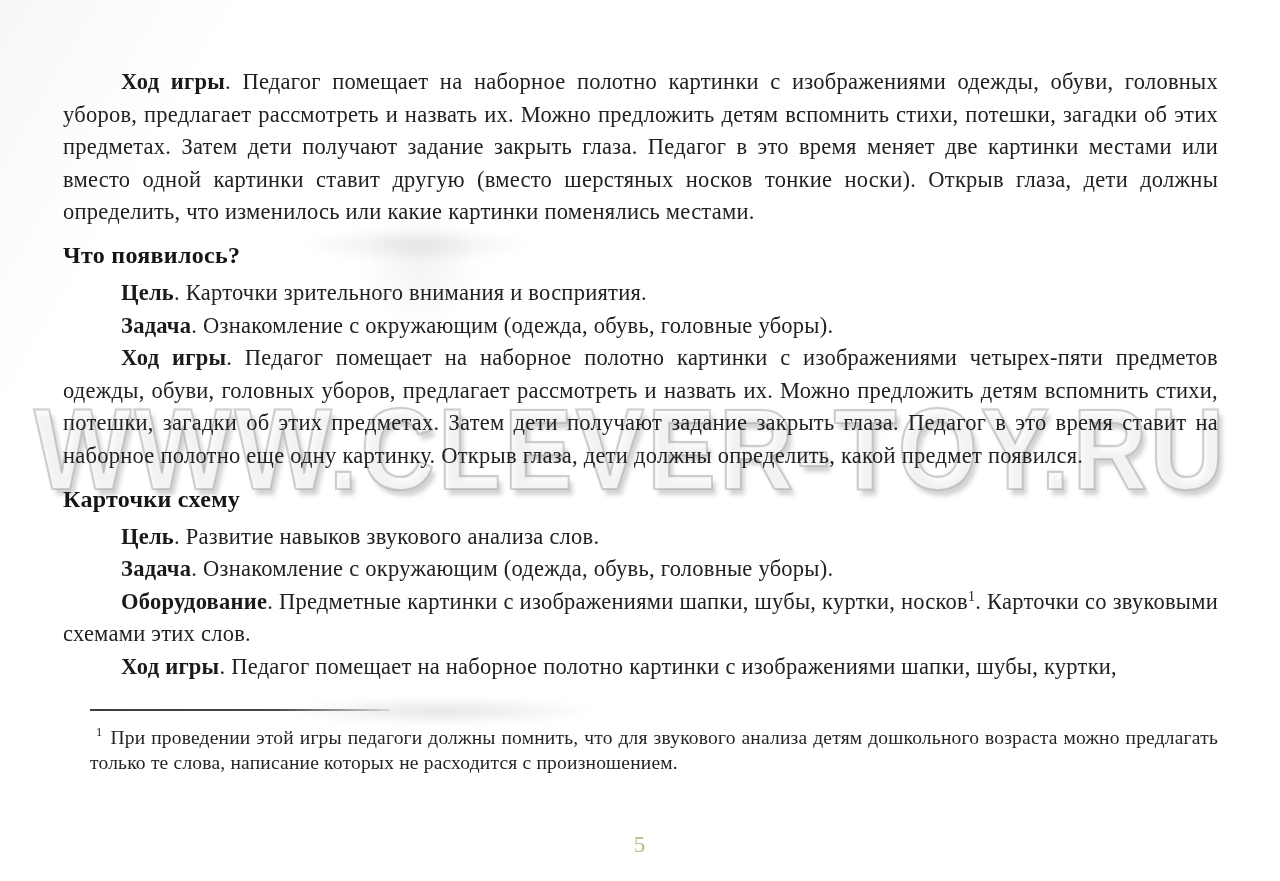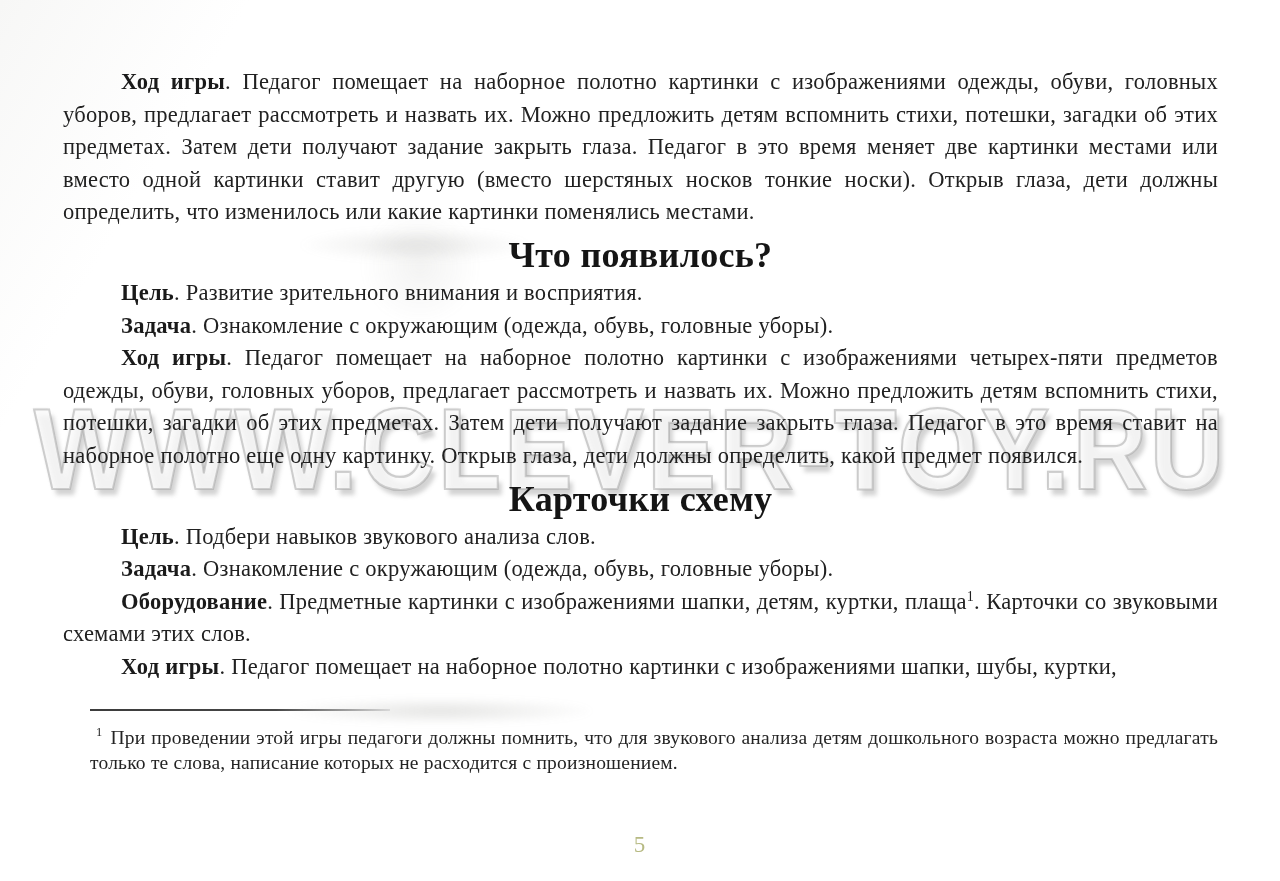--- a/index.html
+++ b/index.html
@@ -25,23 +25,23 @@
     letter-spacing: 0.25px;
     text-align: justify;
   }
   p.para {
     margin: 0;
     text-indent: 58px;
   }
   p.para b, .footnote b { font-weight: bold; color: #1a1a1a; }
   h2.game-title {
     margin: 9px 0 5px 0;
-    text-align: center;
+    text-align: left;
     text-indent: 0;
-    font-size: 36px;
+    font-size: 24px;
     line-height: 34px;
     font-weight: bold;
     color: #151515;
     letter-spacing: 0.3px;
   }
   sup.fn-ref {
     font-size: 14px;
     line-height: 0;
     vertical-align: super;
   }
@@ -126,34 +126,34 @@
   <div class="smudge smudge-3"></div>
 
   <div class="watermark">WWW.CLEVER-TOY.RU</div>
 
   <div class="content">
 
     <p class="para"><b>Ход игры</b><span>. Педагог помещает на наборное полотно картинки с изображениями одежды, обуви, головных уборов, предлагает рассмотреть и назвать их. Можно предложить детям вспомнить стихи, потешки, загадки об этих предметах. Затем дети получают задание закрыть глаза. Педагог в это время меняет две картинки местами или вместо одной картинки ставит другую (вместо шерстяных носков тонкие носки). Открыв глаза, дети должны определить, что изменилось или какие картинки поменялись местами.</span></p>
 
     <h2 class="game-title">Что появилось?</h2>
 
-    <p class="para"><b>Цель</b><span>. Развитие зрительного внимания и восприятия.</span></p>
+    <p class="para"><b>Цель</b><span>. Карточки зрительного внимания и восприятия.</span></p>
 
     <p class="para"><b>Задача</b><span>. Ознакомление с окружающим (одежда, обувь, головные уборы).</span></p>
 
 
     <p class="para"><b>Ход игры</b><span>. Педагог помещает на наборное полотно картинки с изображениями четырех-пяти предметов одежды, обуви, головных уборов, предлагает рассмотреть и назвать их. Можно предложить детям вспомнить стихи, потешки, загадки об этих предметах. Затем дети получают задание закрыть глаза. Педагог в это время ставит на наборное полотно еще одну картинку. Открыв глаза, дети должны определить, какой предмет появился.</span></p>
 
     <h2 class="game-title">Карточки схему</h2>
 
-    <p class="para"><b>Цель</b><span>. Подбери навыков звукового анализа слов.</span></p>
+    <p class="para"><b>Цель</b><span>. Развитие навыков звукового анализа слов.</span></p>
 
     <p class="para"><b>Задача</b><span>. Ознакомление с окружающим (одежда, обувь, головные уборы).</span></p>
 
-    <p class="para"><b>Оборудование</b><span>. Предметные картинки с изображениями шапки, детям, куртки, плаща</span><sup class="fn-ref">1</sup><span>. Карточки со звуковыми схемами этих слов.</span></p>
+    <p class="para"><b>Оборудование</b><span>. Предметные картинки с изображениями шапки, шубы, куртки, носков</span><sup class="fn-ref">1</sup><span>. Карточки со звуковыми схемами этих слов.</span></p>
 
     <p class="para"><b>Ход игры</b><span>. Педагог помещает на наборное полотно картинки с изображениями шапки, шубы, куртки,</span></p>
 
   </div>
 
   <div class="footnote-area">
     <div class="footnote-rule"></div>
     <p class="footnote"><sup class="fn-marker">1</sup><span>При проведении этой игры педагоги должны помнить, что для звукового анализа детям дошкольного возраста можно предлагать только те слова, написание которых не расходится с произношением.</span></p>
   </div>
 

